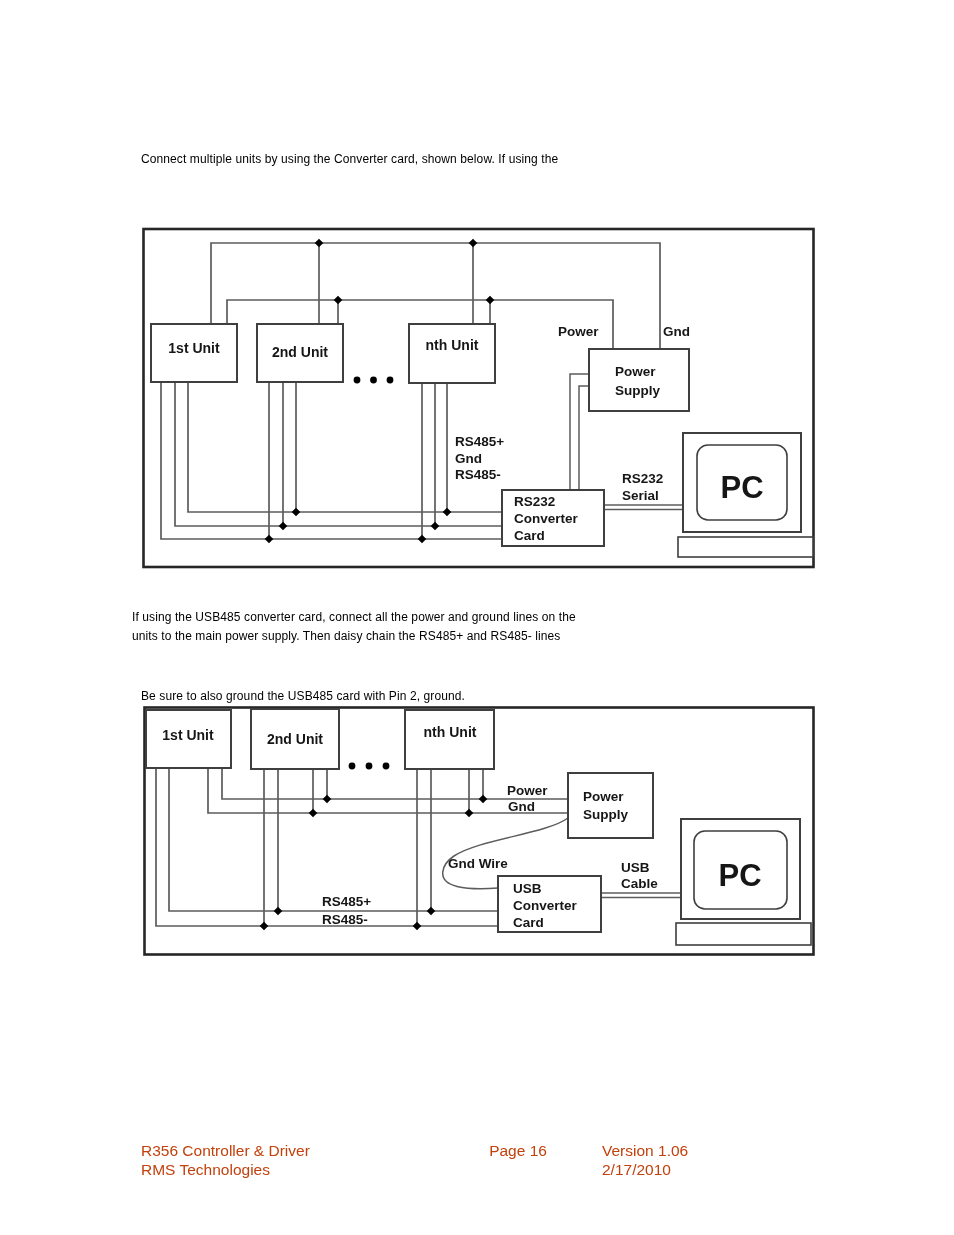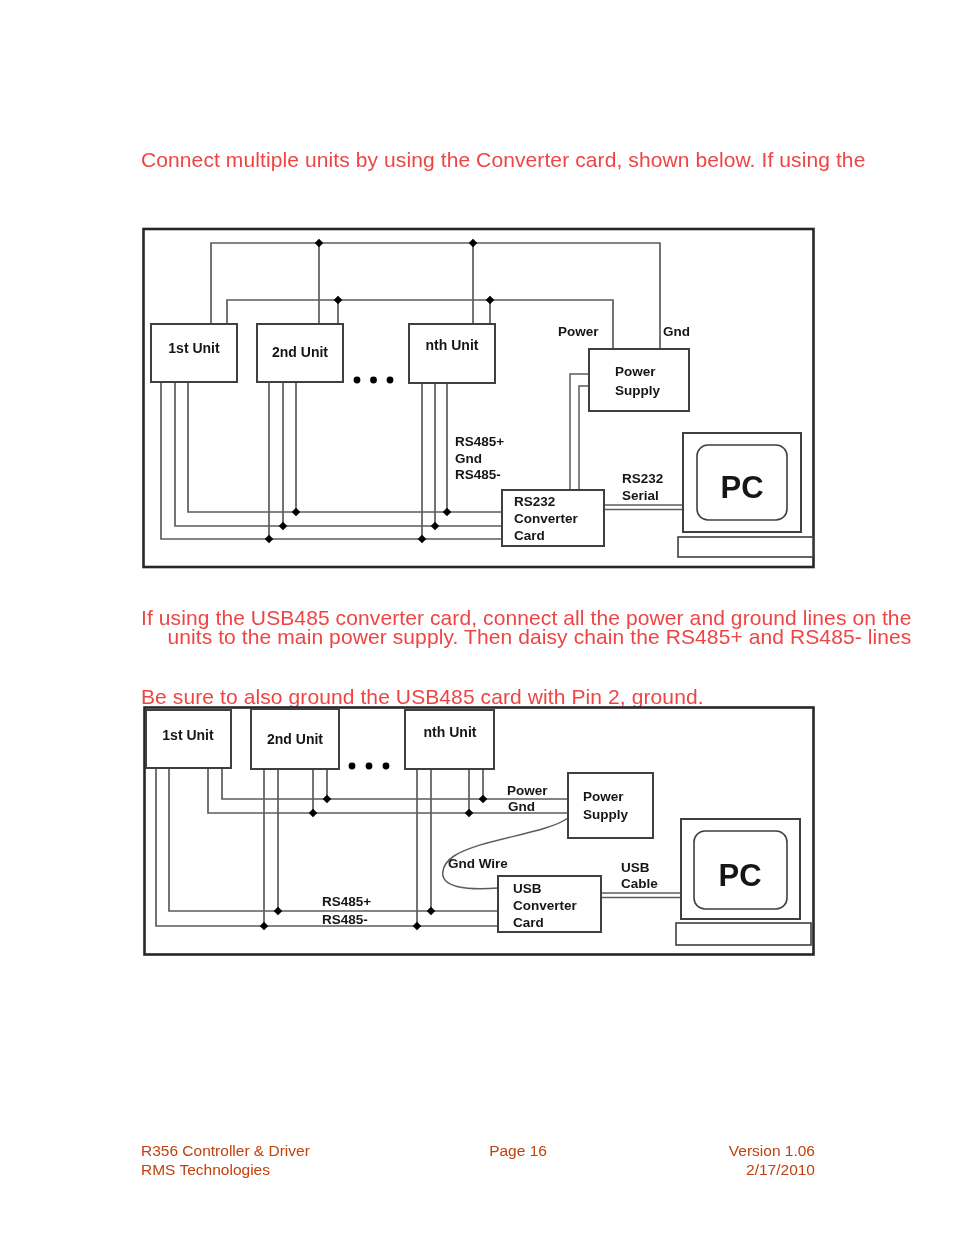--- a/index.html
+++ b/index.html
@@ -1,20 +1,20 @@
 <!DOCTYPE html>
 <html><head>
 <meta charset="utf-8">
 <style>
   html,body{margin:0;padding:0;background:#ffffff;}
   body{
     width:954px;height:1235px;position:relative;overflow:hidden;
     font-family:"Liberation Sans", sans-serif;color:#151515;
   }
-  .para{position:absolute;font-size:21px;line-height:19.4px;color:#ef4444;letter-spacing:.1px;white-space:nowrap;}
+  .para{position:absolute;font-size:12px;line-height:19.4px;color:#000000;letter-spacing:.1px;white-space:nowrap;}
   .diagram-svg{position:absolute;}
   svg text{font-family:"Liberation Sans", sans-serif;font-weight:bold;fill:#161616;}
   svg .box{fill:#ffffff;stroke:#3f3f3f;stroke-width:2;}
   svg .frame{fill:none;stroke:#262626;stroke-width:2.6;}
   svg .wire{fill:none;stroke:#5c5c5c;stroke-width:1.7;}
   svg .thin{stroke-width:1.5;}
   svg .dot{fill:#000000;stroke:none;}
   svg .lbl{font-size:13.5px;}
   svg .unit-lbl{font-size:14px;}
   svg .pc-lbl{font-size:31px;}
@@ -119,21 +119,21 @@
 
   <text class="lbl" x="558" y="336">Power</text>
   <text class="lbl" x="663" y="336">Gnd</text>
   <text class="lbl" x="455" y="446">RS485+</text>
   <text class="lbl" x="455" y="463">Gnd</text>
   <text class="lbl" x="455" y="479">RS485-</text>
   <text class="lbl" x="622" y="483">RS232</text>
   <text class="lbl" x="622" y="500">Serial</text>
 </svg>
 
-<div class="para" style="left:141px;top:608px;text-align:right;">
+<div class="para" style="left:132px;top:608px;">
   <div>If using the USB485 converter card, connect all the power and ground lines on the</div>
   <div>units to the main power supply.  Then daisy chain the RS485+ and RS485- lines</div>
 </div>
 <div class="para" style="left:141px;top:687px;text-align:center;">
   <div>Be sure to also ground the USB485 card with Pin 2, ground.</div>
 </div>
 
 <svg class="diagram-svg" style="left:143px;top:706px;" width="672" height="250" viewBox="143 706 672 250">
   <defs>
     <path id="dm2" d="M0 -4.3 L4.3 0 L0 4.3 L-4.3 0 Z"></path>
@@ -225,16 +225,16 @@
   <text class="lbl" x="322" y="924">RS485-</text>
 </svg>
 
 <div class="footer-block" style="left:141px;top:1141px;">
   <div>R356 Controller &amp; Driver</div>
   <div>RMS Technologies</div>
 </div>
 <div class="footer-block" style="left:0;top:1141px;width:954px;text-align:center;padding-left:41px;">
   <div>Page 16</div>
 </div>
-<div class="footer-block" style="left:615px;top:1141px;width:200px;text-align:right;">
+<div class="footer-block" style="left:602px;top:1141px;width:200px;text-align:left;">
   <div>Version 1.06</div>
   <div>2/17/2010</div>
 </div>
 
 </body></html>

